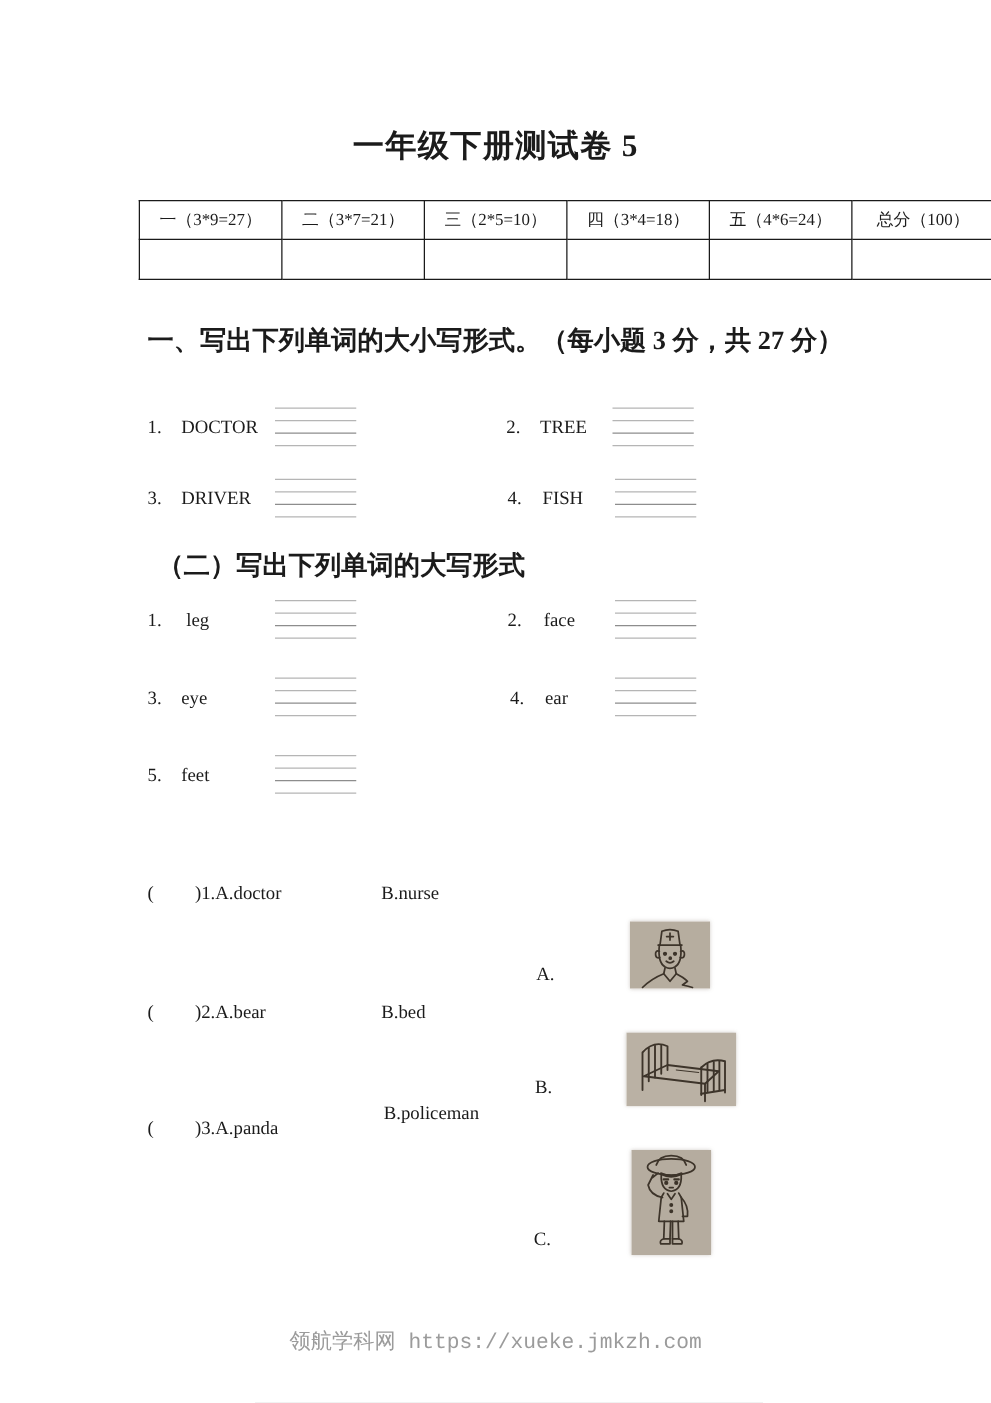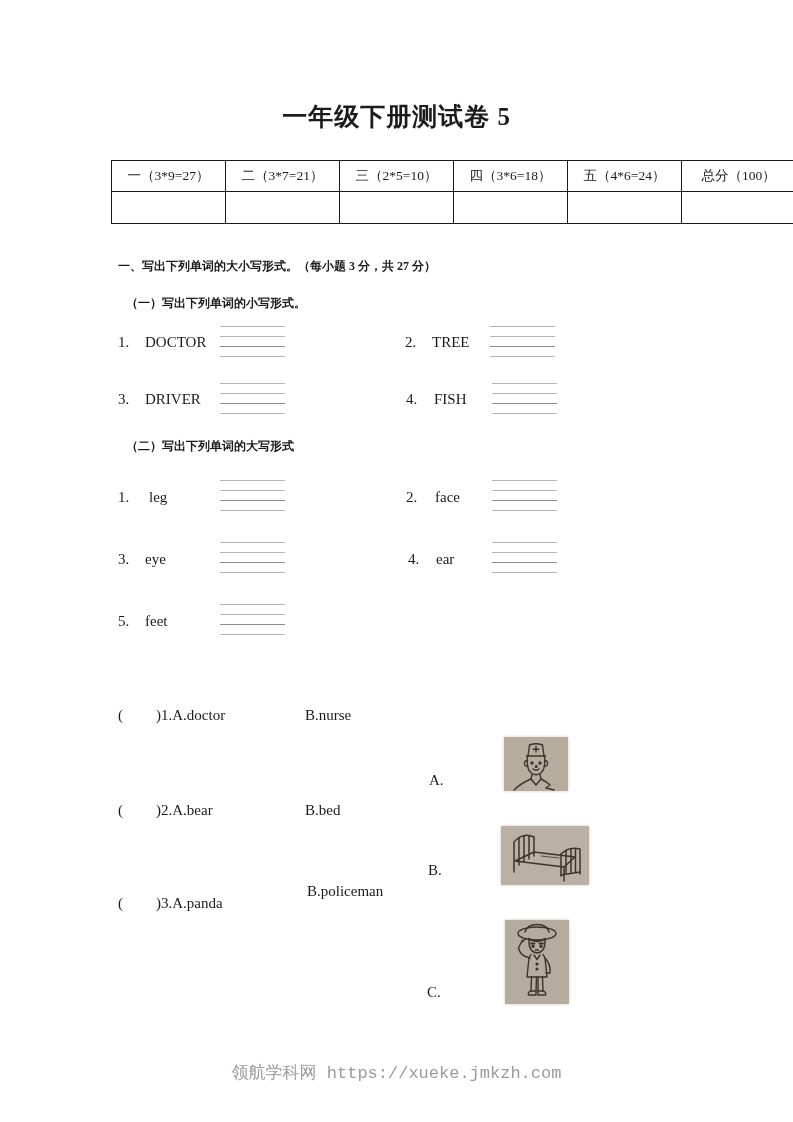--- a/index.html
+++ b/index.html
@@ -21,21 +21,21 @@
     position:absolute;left:111px;top:160px;
     width:685px;border-collapse:collapse;table-layout:fixed;
   }
   table.score td{
     border:1px solid #1a1a1a;
     font-size:13.5px;text-align:center;vertical-align:middle;
     padding:0;white-space:nowrap;
   }
   table.score tr.hdr td{height:30px;}
   table.score tr.val td{height:31px;}
-  .h{position:absolute;font-weight:bold;font-size:12px;white-space:nowrap;}
+  .h{position:absolute;font-weight:bold;font-size:21px;white-space:nowrap;}
   .num,.word,.q,.piclabel{position:absolute;font-size:15px;white-space:nowrap;}
   .wl{position:absolute;width:65px;height:31px;}
   .wl i{position:absolute;left:0;right:0;height:1px;background:#b5b5b5;display:block;}
   .wl i:nth-child(1){top:0;}
   .wl i:nth-child(2){top:10px;}
   .wl i:nth-child(3){top:20px;background:#8d8d8d;}
   .wl i:nth-child(4){top:30px;}
   .pic{position:absolute;box-shadow:0 0 3px rgba(120,110,95,.35);}
   .pic svg{display:block;}
   .footer{
@@ -50,37 +50,36 @@
 <div class="page">
 
   <h1 class="title">一年级下册测试卷 5</h1>
 
   <table class="score">
     <tbody>
       <tr class="hdr">
         <td>一（3*9=27）</td>
         <td>二（3*7=21）</td>
         <td>三（2*5=10）</td>
-        <td>四（3*6=18）</td>
+        <td>四（3*4=18）</td>
         <td>五（4*6=24）</td>
         <td>总分（100）</td>
       </tr>
       <tr class="val">
         <td></td>
         <td></td>
         <td></td>
         <td></td>
         <td></td>
         <td></td>
       </tr>
     </tbody>
   </table>
 
   <div class="h" style="left:118px;top:258px">一、写出下列单词的大小写形式。（每小题 3 分，共 27 分）</div>
-  <div class="h" style="left:126px;top:295px">（一）写出下列单词的小写形式。</div>
 
   <span class="num" style="left:118px;top:334px">1.</span>
   <span class="word" style="left:145px;top:334px">DOCTOR</span>
   <div class="wl" style="left:220px;top:326px">
       <i></i>
       <i></i>
       <i></i>
       <i></i>
     </div>
 

